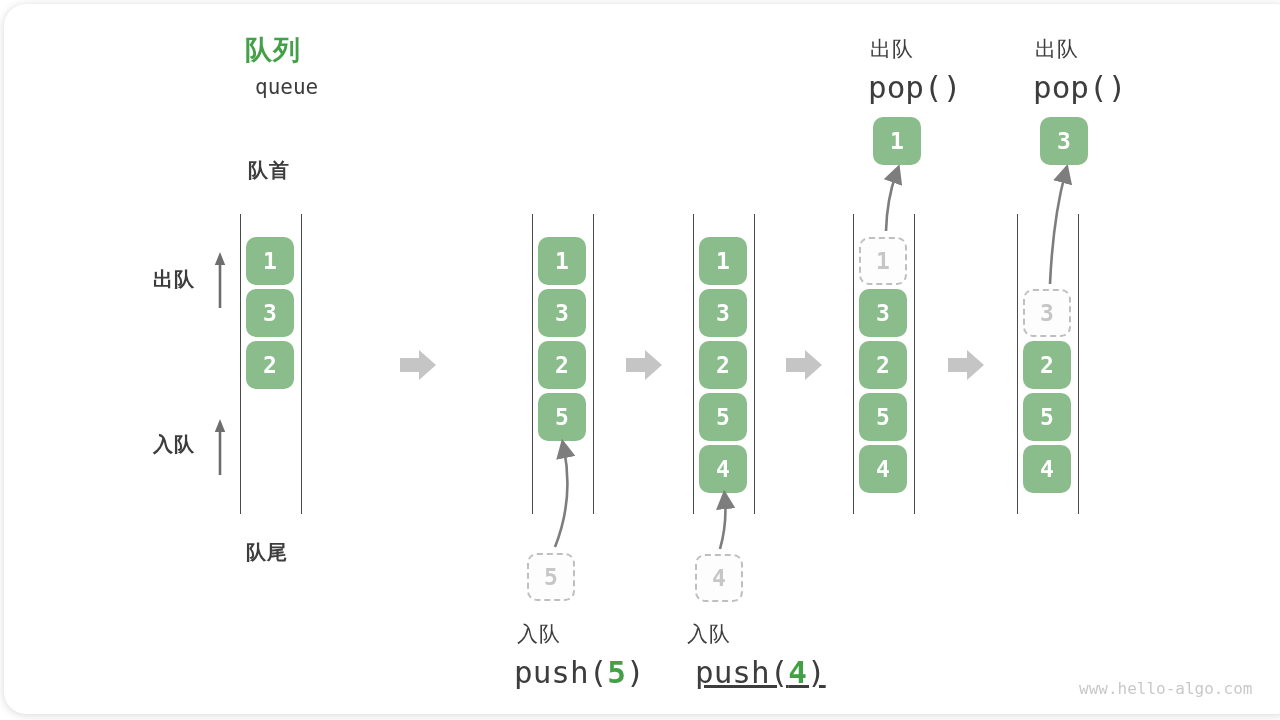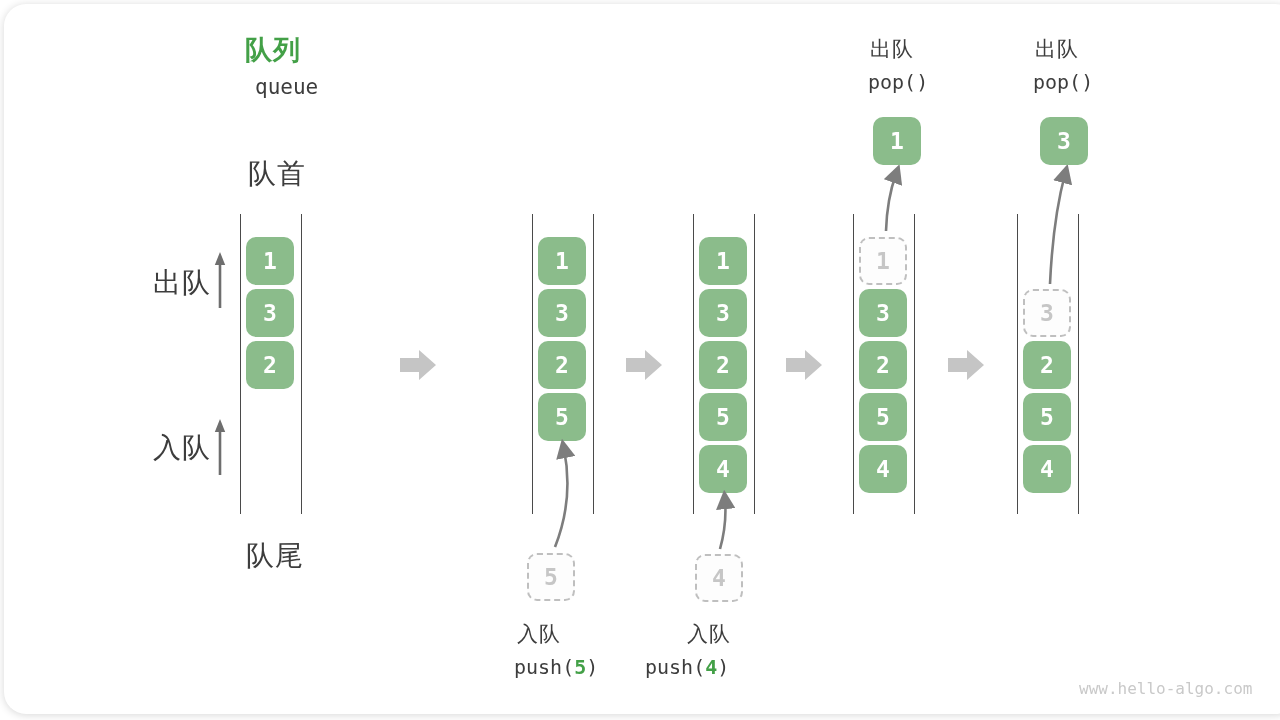--- a/index.html
+++ b/index.html
@@ -12,23 +12,23 @@
   .card {
     position:absolute; left:4px; top:4px; width:1270px; height:710px;
     background:#ffffff; border-radius:22px;
     box-shadow:0 1px 8px rgba(0,0,0,0.16);
     padding-left:23px;
   }
   .abs { position:absolute; line-height:1; }
   .mono { font-family:"DejaVu Sans Mono","Liberation Mono",monospace; }
   .title-zh { font-size:27px; font-weight:700; color:var(--accent,#43a047); letter-spacing:1px; }
   .title-en { font-size:21px; color:var(--text-dark,#3d3d3d); }
-  .zh-bold { font-size:28px; font-weight:400; color:var(--text-dark,#3d3d3d); letter-spacing:1px; }
+  .zh-bold { font-size:20px; font-weight:700; color:var(--text-dark,#3d3d3d); letter-spacing:1px; }
   .op-zh { font-size:21px; color:var(--text-dark,#3d3d3d); letter-spacing:1px; }
-  .op-code { font-size:20px; color:var(--text-dark,#3d3d3d); }
+  .op-code { font-size:31px; color:var(--text-dark,#3d3d3d); }
   .green-arg { color:var(--accent,#43a047); font-weight:700; }
   .watermark { font-size:16px; color:var(--watermark,#c9c9c9); }
 
   .column {
     position:absolute; top:210px; width:62px; height:300px; box-sizing:border-box;
     border-left:1.5px solid var(--wall,#4a4a4a);
     border-right:1.5px solid var(--wall,#4a4a4a);
   }
   .qbox {
     position:absolute; left:5px; width:48px; height:48px; border-radius:10px;
@@ -165,19 +165,19 @@
   <div class="abs op-zh" style="left:1031px; top:34px;">出队</div>
   <div class="abs op-code mono" style="left:1029px; top:68px;">pop()</div>
   <div class="freebox solid" style="left:1036px; top:113px;">3</div>
 
   <div class="abs op-zh" style="left:513px; top:619px;">入队</div>
   <div class="abs op-code mono" style="left:510px; top:653px;">
     <span>push(</span><span class="green-arg">5</span><span>)</span>
   </div>
 
   <div class="abs op-zh" style="left:683px; top:619px;">入队</div>
-  <div class="abs op-code mono" style="left:641px; top:653px;">
+  <div class="abs op-code mono" style="left:691px; top:653px;text-decoration:underline;">
     <span>push(</span><span class="green-arg">4</span><span>)</span>
   </div>
 
   <div class="abs watermark mono" style="left:1075px; top:677px;">www.hello-algo.com</div>
 
 </div>
 
 </body></html>

